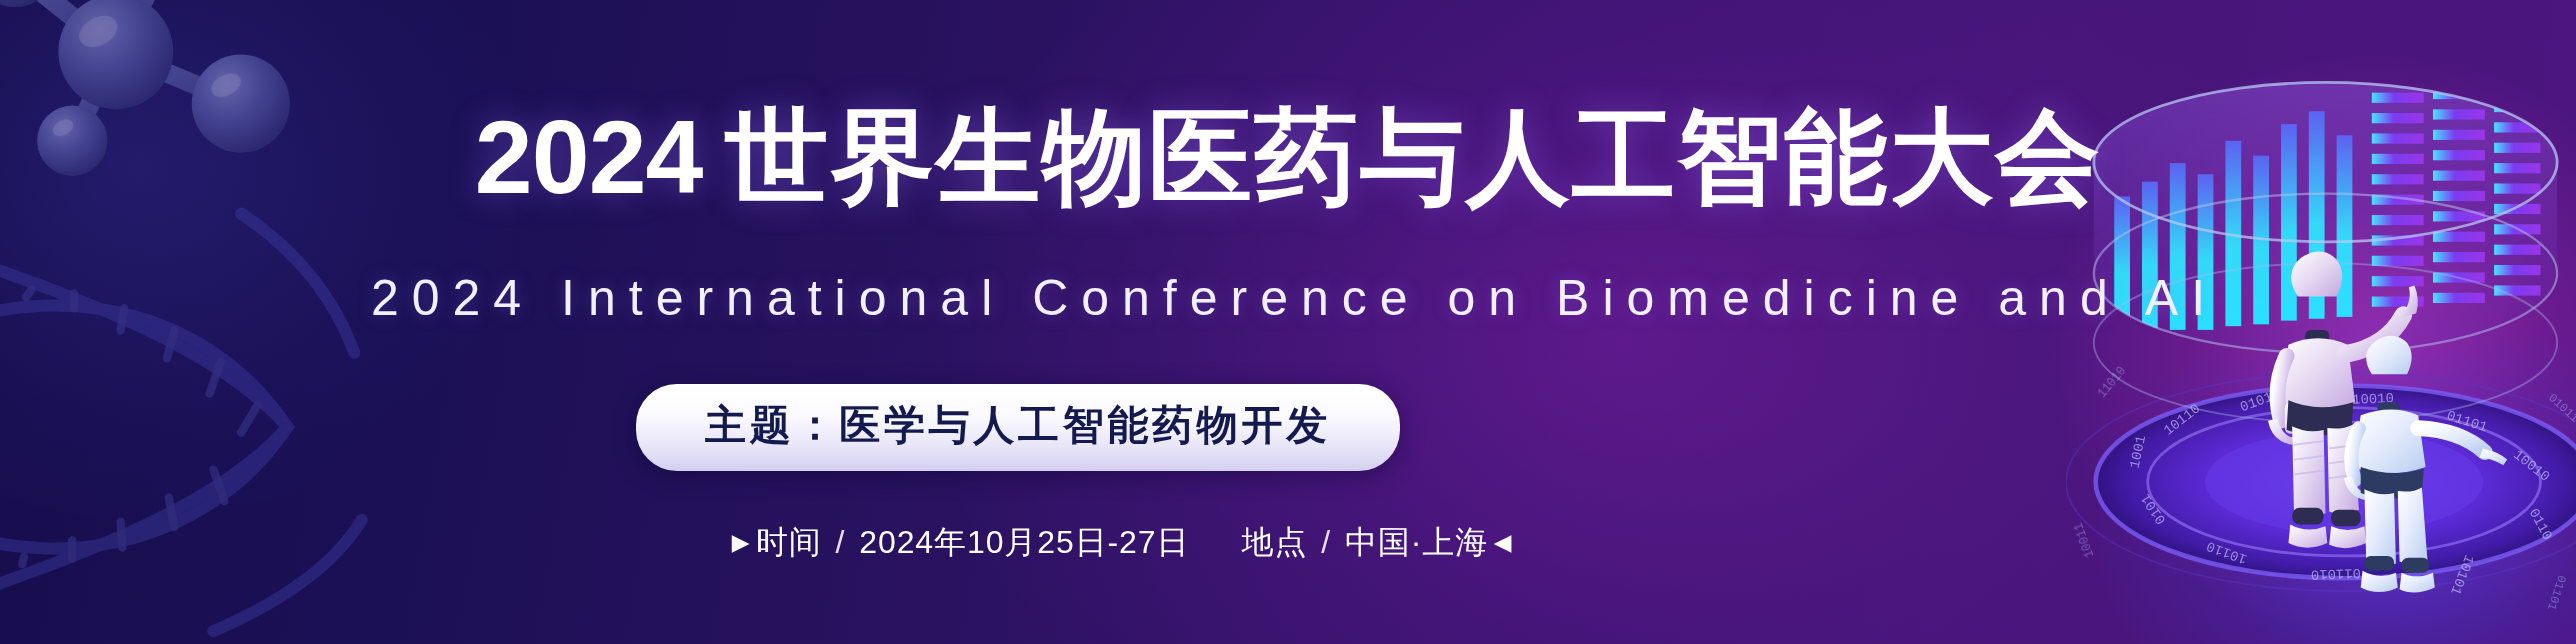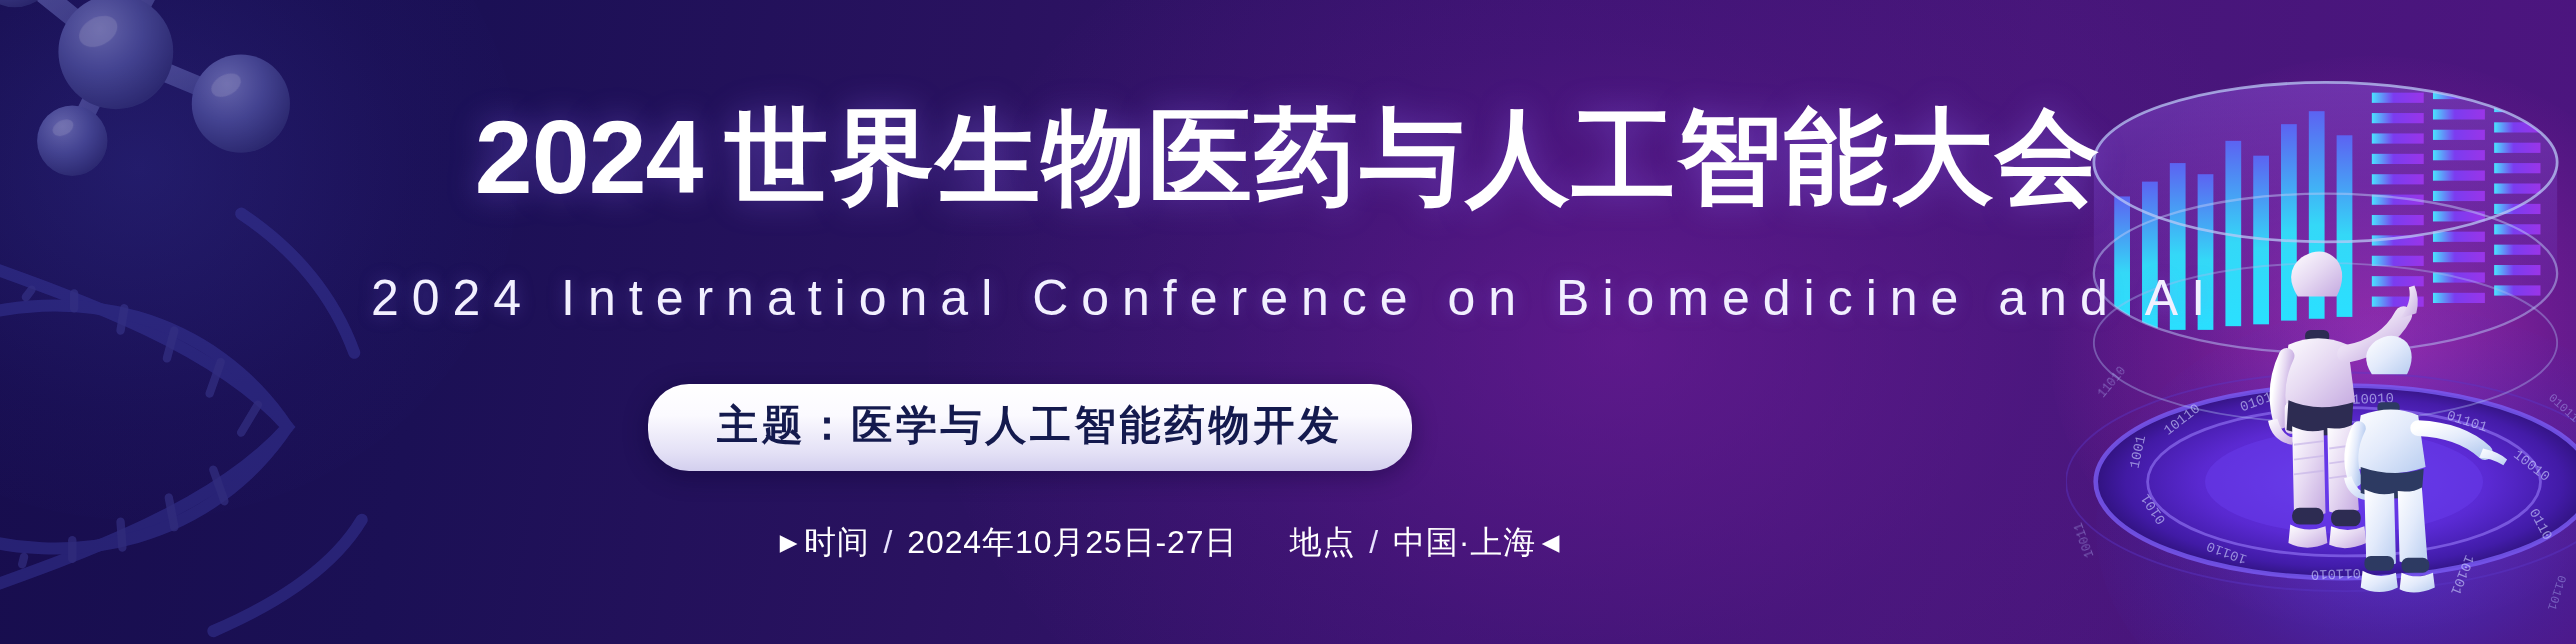--- a/index.html
+++ b/index.html
@@ -33,28 +33,28 @@
 
   #title-cn{position:absolute;left:0;top:100px;width:2576px;text-align:center;
     font-size:104px;font-weight:bold;color:#fff;letter-spacing:1.9px;line-height:1.1;
     text-shadow:0 0 32px rgba(150,110,255,.42);white-space:nowrap;}
   #title-cn .yr{letter-spacing:-0.9px;margin-right:22px;}
 
   #title-en{position:absolute;left:0;top:269px;width:2576px;text-align:center;
     font-size:50px;font-weight:300;color:#f2f0ff;letter-spacing:13px;
     text-indent:13px;white-space:nowrap;text-shadow:0 0 16.7px rgba(140,110,240,.35);}
 
-  #theme-wrap{position:absolute;left:12px;top:384px;width:2036px;text-align:center;}
+  #theme-wrap{position:absolute;left:0;top:384px;width:2036px;text-align:center;}
   #theme-pill{display:inline-block;padding:14px 69px 17.6px;border-radius:41px;
     background:linear-gradient(180deg,#ffffff 0%,#fbfaff 36%,#e4e1f6 78%,#d3cfee 100%);
     box-shadow:0 4.6px 24px rgba(10,0,45,.42);}
   #theme-text{font-size:41px;font-weight:bold;color:#141a4e;letter-spacing:3.7px;white-space:nowrap;}
 
   #info-line{position:absolute;left:0;top:521px;width:2244px;text-align:center;
-    font-size:32px;color:#ffffff;letter-spacing:0.9px;white-space:nowrap;padding-left:48px;}
+    font-size:32px;color:#ffffff;letter-spacing:0.9px;white-space:nowrap;}
   #info-line .tri{font-size:23px;color:#ffffff;vertical-align:2.8px;}
   #info-line .seg{margin:0 5.6px;}
   #info-line .gap{display:inline-block;width:41px;}
   #info-line .sep{color:#e8e2ff;margin:0 8.3px;font-weight:300;}
 </style>
 </head>
 <body>
 
 <div id="banner">
 

